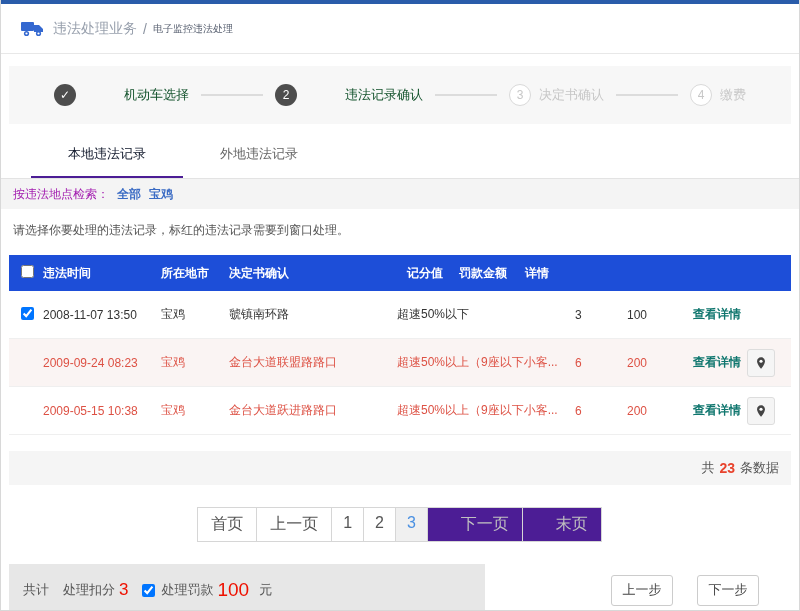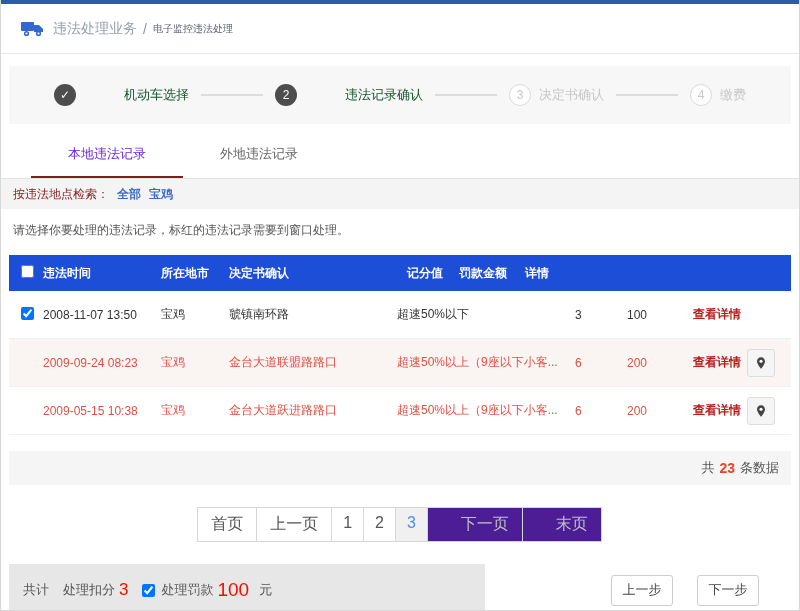--- a/index.html
+++ b/index.html
@@ -22,46 +22,46 @@
   .step .slabel { margin-left:8px; font-size:13px; }
   .step.done .dot, .step.active .dot { background:#4d4d4d; color:#fff; }
   .step.done .slabel, .step.active .slabel { color:#14532d;margin-left:48px; }
   .step.pending .dot { background:#fff; border:1px solid #d9d9d9; color:#c7c7c7; }
   .step.pending .slabel { color:#c7c7c7; }
   .connector { width:62px; height:2px; background:#dcdcdc; margin:0 12px; }
 
   
   .tabs { height:55px; border-bottom:1px solid #e3e3e3; display:flex; align-items:flex-end; padding-left:30px; }
   .tab { width:152px; text-align:center; font-size:13px; color:#666; padding:16px 0 15px; cursor:pointer; }
-  .tab.active { color:#6d28d9; border-bottom:2px solid #7f1d1d; padding-bottom:13px; }
+  .tab.active { color:#0f172a; border-bottom:2px solid #4c1d95; padding-bottom:13px; }
 
   
   .filter { height:30px; background:#f4f4f4; display:flex; align-items:center; padding-left:12px; }
-  .filter .flabel { color:#7f1d1d; }
+  .filter .flabel { color:#a21caf; }
   .filter a { color:#3a6bc4; text-decoration:none; margin-left:8px; font-weight:bold; }
 
   
   .notice { padding:13px 12px 8px; color:#555; }
 
   
   .tbl { margin:8px 8px 0; }
   .thead { background:#1d4ed8; color:#fff; height:36px; display:flex; align-items:center; font-weight:bold; }
   .trow { height:48px; display:flex; align-items:center; border-bottom:1px solid #efefef; background:#fff; }
   .trow.flagged { color:#dd5144; background:#faf4f3; }
   .trow.flagged + .trow.flagged { background:#fff; }
   .c { padding-left:2px; overflow:hidden; white-space:nowrap; }
   .c.check { width:32px; padding-left:12px; }
   .c.time { width:118px; }
   .c.city { width:68px; }
   .c.loc { width:168px; }
   .c.beh { width:178px; }
   .c.pts { width:52px; }
   .c.fine { width:66px; }
   .c.det { flex:1; display:flex; align-items:center; }
-  .detail-link { color:#b91c1c; text-decoration:none; font-weight:bold; }
+  .detail-link { color:#0f766e; text-decoration:none; font-weight:bold; }
   .pin-btn { margin-left:6px; width:28px; height:28px; background:#f5f5f5; border:1px solid #ddd; border-radius:3px; display:inline-flex; align-items:center; justify-content:center; cursor:pointer; }
   input[type="checkbox"] { width:13px; height:13px; }
 
   
   .summary { margin:16px 8px 0; height:34px; background:#f5f5f5; display:flex; align-items:center; justify-content:flex-end; padding-right:12px; color:#555; font-size:13px; }
   .summary .cnt { color:#e8432d; font-weight:bold; margin:0 5px; font-size:14px; }
 
   
   .pager { margin-top:22px; display:flex; justify-content:center; }
   .pg { display:inline-block; border:1px solid #d6d6d6; background:#fff; color:#555; padding:6px 13px; margin-left:-1px; text-decoration:none; font-size:16px; }

